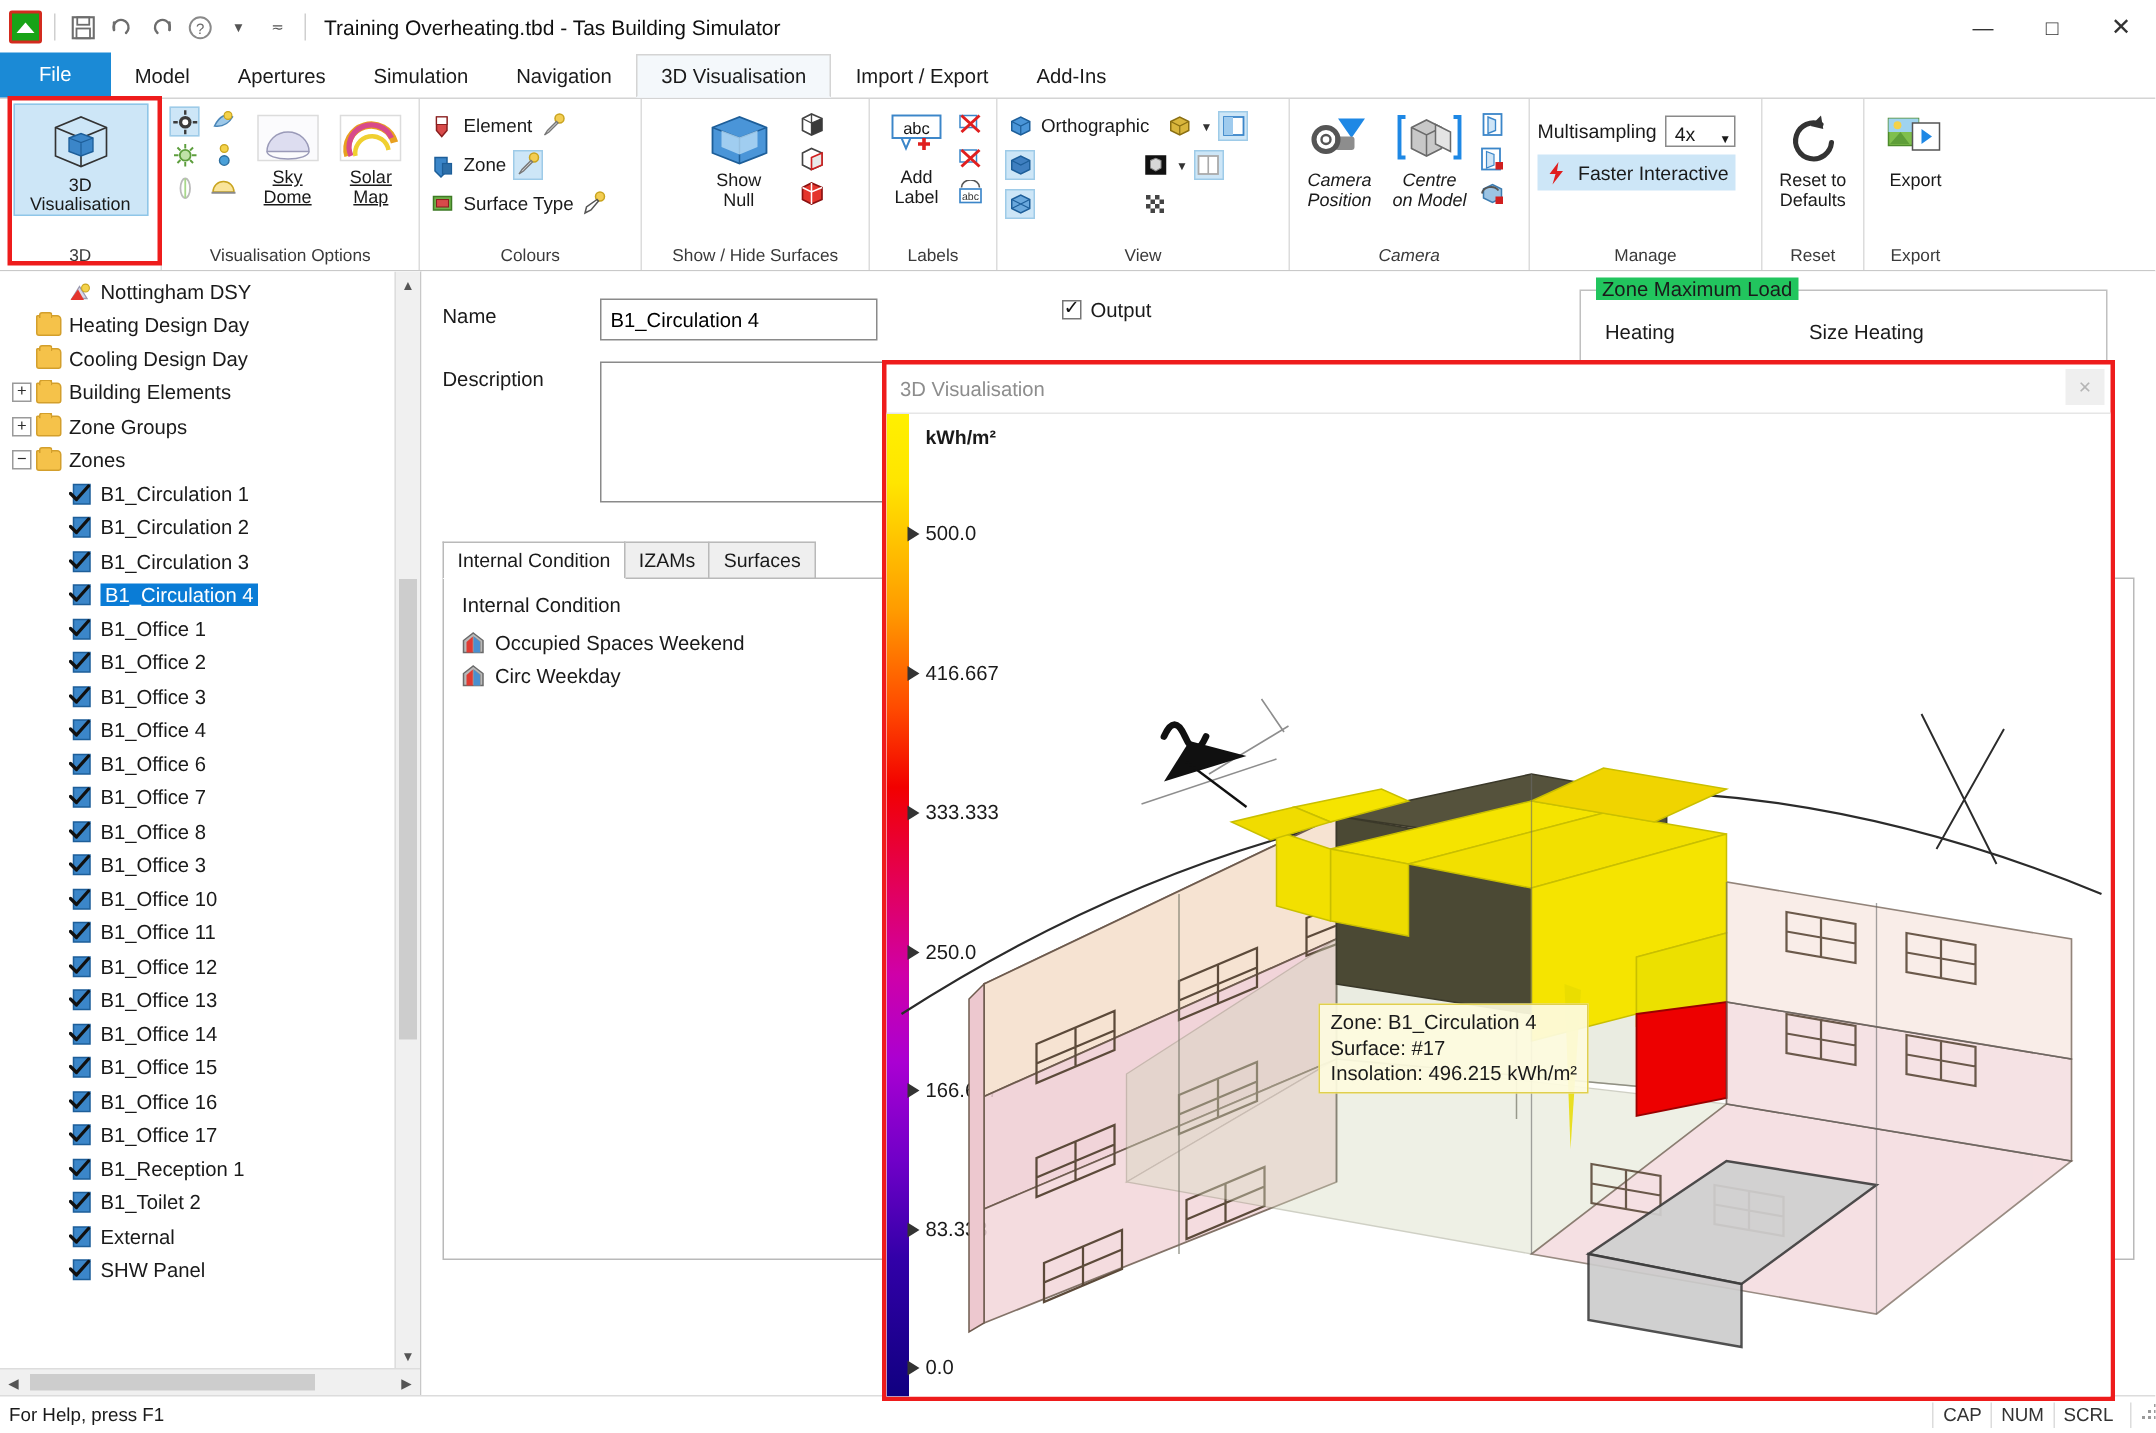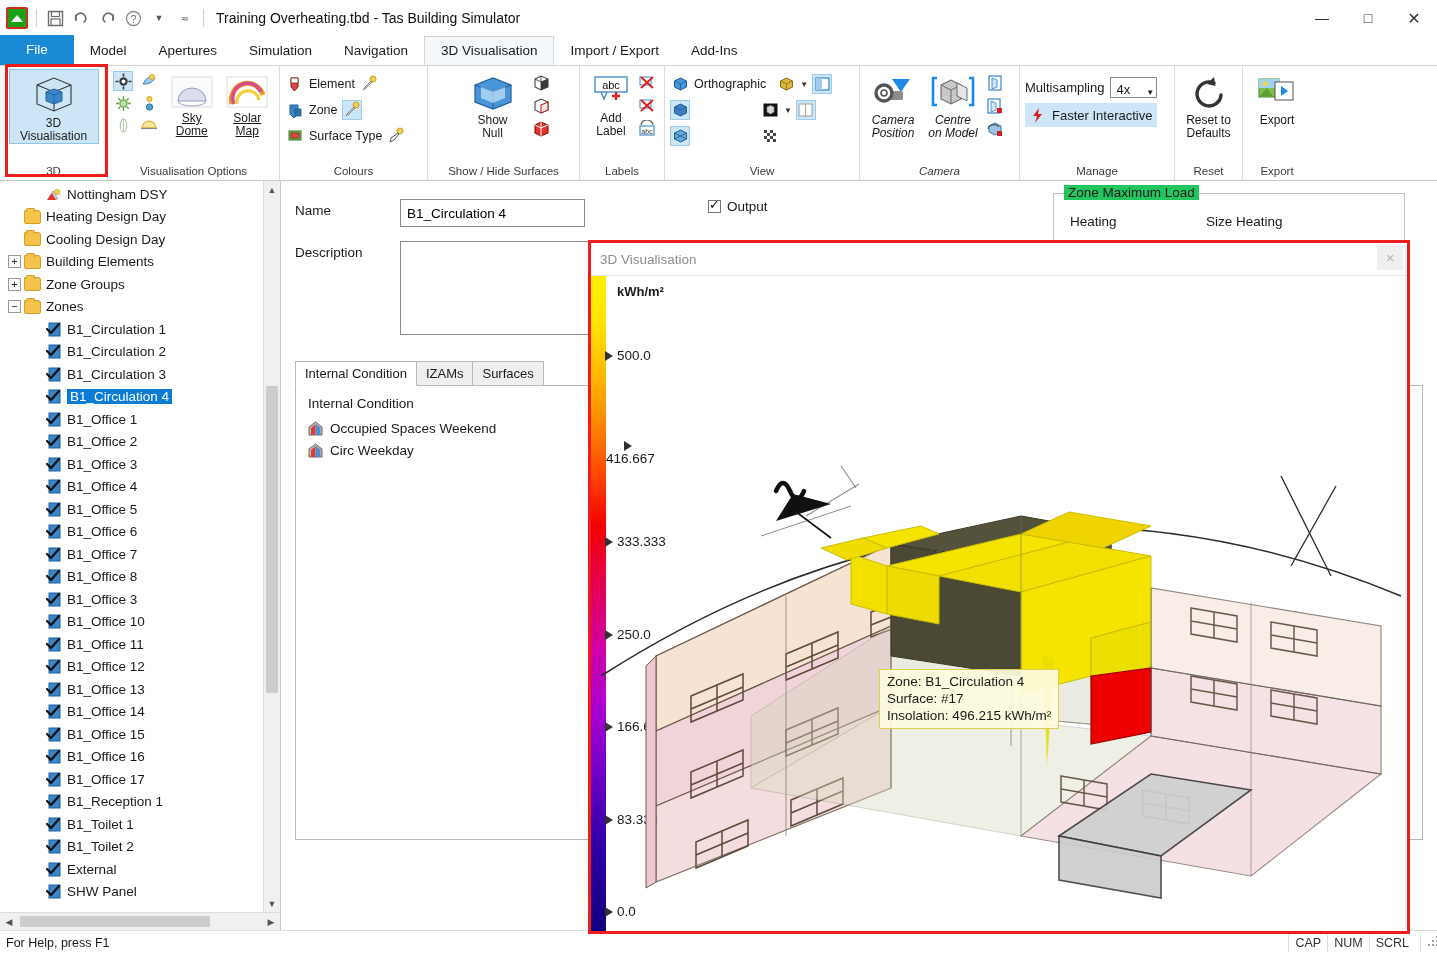--- a/index.html
+++ b/index.html
@@ -681,29 +681,20 @@
               </svg></span>
             <span>B1_Office 4</span>
           </div>
           <div class="trow">
             <span class="ind" style="width: 26px;"></span>
             <span class="dots"></span>
             <span class="zoneicon"><svg width="16" height="15" viewBox="0 0 16 15">
                 <rect x="3" y="1" width="11" height="13" fill="#3b86c9" stroke="#1d5e99" stroke-width="1"></rect>
                 <path d="M1 7 L5 11 L13 2" fill="none" stroke="#111" stroke-width="2.2" stroke-linecap="round" stroke-linejoin="round"></path>
               </svg></span>
-            <span>B1_Office 5</span>
-          </div>
-          <div class="trow">
-            <span class="ind" style="width: 26px;"></span>
-            <span class="dots"></span>
-            <span class="zoneicon"><svg width="16" height="15" viewBox="0 0 16 15">
-                <rect x="3" y="1" width="11" height="13" fill="#3b86c9" stroke="#1d5e99" stroke-width="1"></rect>
-                <path d="M1 7 L5 11 L13 2" fill="none" stroke="#111" stroke-width="2.2" stroke-linecap="round" stroke-linejoin="round"></path>
-              </svg></span>
             <span>B1_Office 6</span>
           </div>
           <div class="trow">
             <span class="ind" style="width: 26px;"></span>
             <span class="dots"></span>
             <span class="zoneicon"><svg width="16" height="15" viewBox="0 0 16 15">
                 <rect x="3" y="1" width="11" height="13" fill="#3b86c9" stroke="#1d5e99" stroke-width="1"></rect>
                 <path d="M1 7 L5 11 L13 2" fill="none" stroke="#111" stroke-width="2.2" stroke-linecap="round" stroke-linejoin="round"></path>
               </svg></span>
             <span>B1_Office 7</span>
@@ -799,29 +790,20 @@
             <span>B1_Office 17</span>
           </div>
           <div class="trow">
             <span class="ind" style="width: 26px;"></span>
             <span class="dots"></span>
             <span class="zoneicon"><svg width="16" height="15" viewBox="0 0 16 15">
                 <rect x="3" y="1" width="11" height="13" fill="#3b86c9" stroke="#1d5e99" stroke-width="1"></rect>
                 <path d="M1 7 L5 11 L13 2" fill="none" stroke="#111" stroke-width="2.2" stroke-linecap="round" stroke-linejoin="round"></path>
               </svg></span>
             <span>B1_Reception 1</span>
-          </div>
-          <div class="trow">
-            <span class="ind" style="width: 26px;"></span>
-            <span class="dots"></span>
-            <span class="zoneicon"><svg width="16" height="15" viewBox="0 0 16 15">
-                <rect x="3" y="1" width="11" height="13" fill="#3b86c9" stroke="#1d5e99" stroke-width="1"></rect>
-                <path d="M1 7 L5 11 L13 2" fill="none" stroke="#111" stroke-width="2.2" stroke-linecap="round" stroke-linejoin="round"></path>
-              </svg></span>
-            <span>B1_Toilet 1</span>
           </div>
           <div class="trow">
             <span class="ind" style="width: 26px;"></span>
             <span class="dots"></span>
             <span class="zoneicon"><svg width="16" height="15" viewBox="0 0 16 15">
                 <rect x="3" y="1" width="11" height="13" fill="#3b86c9" stroke="#1d5e99" stroke-width="1"></rect>
                 <path d="M1 7 L5 11 L13 2" fill="none" stroke="#111" stroke-width="2.2" stroke-linecap="round" stroke-linejoin="round"></path>
               </svg></span>
             <span>B1_Toilet 2</span>
           </div>
@@ -916,21 +898,21 @@
     <span class="vis-close">✕</span>
   </div>
   <div class="vis-body">
 
     <div class="legend"></div>
     <div class="lunit">kWh/m²</div>
     <div class="ltick" style="top:72px;align-items:center;">
         <span class="arw"></span>
         <span>500.0</span>
       </div>
-    <div class="ltick" style="top:165px;flex-direction:column;">
+    <div class="ltick" style="top:165px;">
         <span class="arw"></span>
         <span>416.667</span>
       </div>
     <div class="ltick" style="top:258px;">
         <span class="arw"></span>
         <span>333.333</span>
       </div>
     <div class="ltick" style="top:351px;">
         <span class="arw"></span>
         <span>250.0</span>

